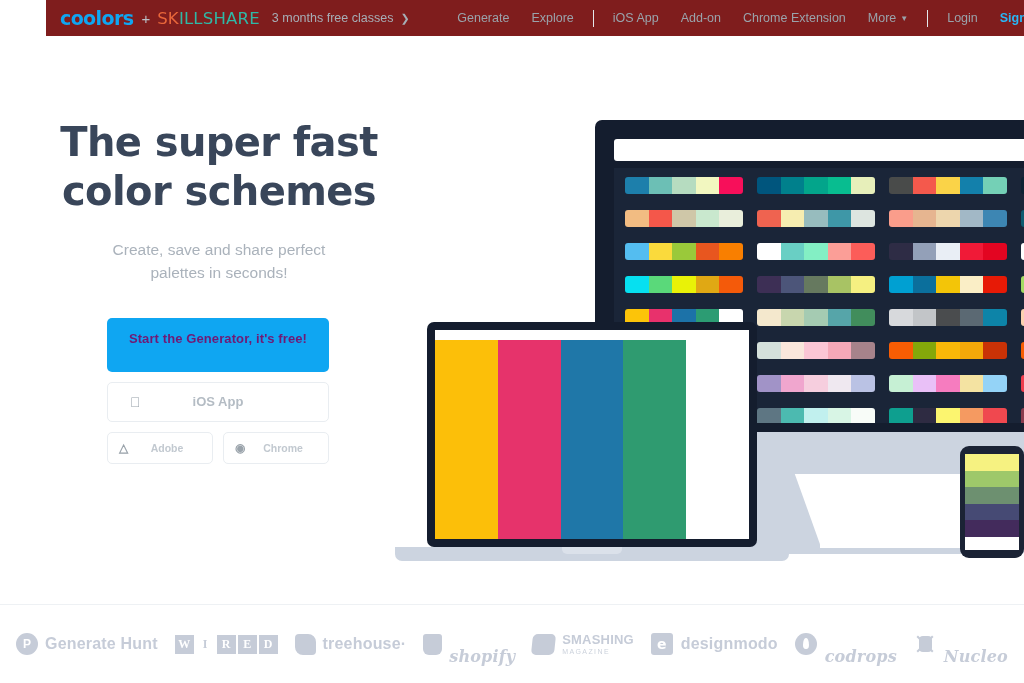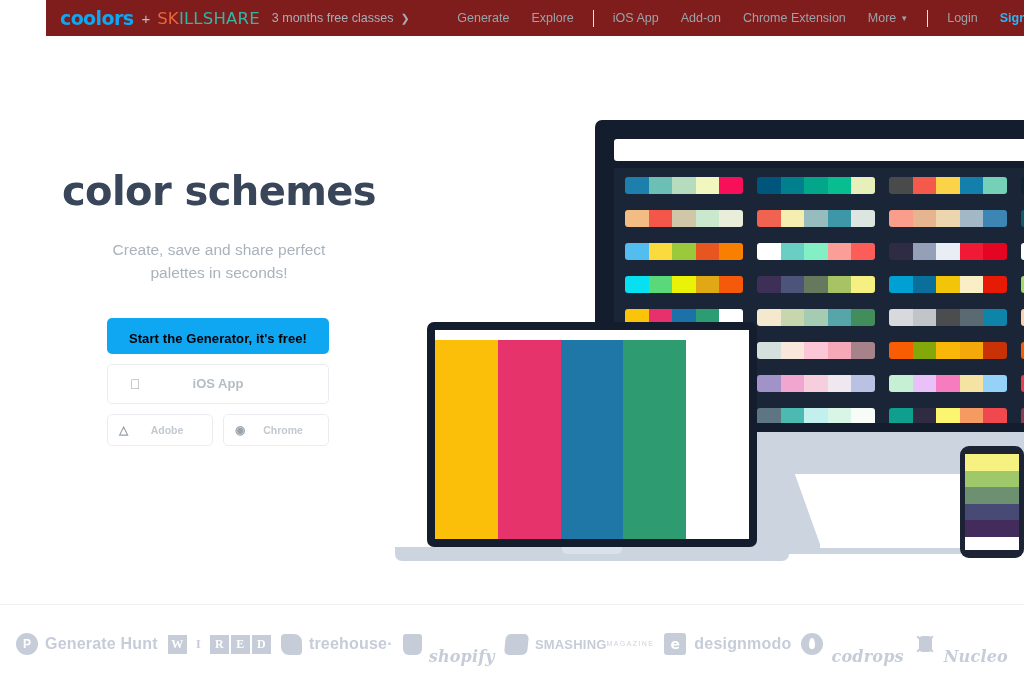--- a/index.html
+++ b/index.html
@@ -43,22 +43,22 @@
     color:#39465a; font-size: 40px; line-height: 49px; font-weight: 700;
     letter-spacing: -0.6px; font-family: "DejaVu Sans", sans-serif;
     padding: 0 40px;
   }
   .hero-sub {
     margin-top: 22px; color:#aab2bb; font-size:15.5px; line-height: 23px;
     padding: 0 70px;
   }
   .cta-wrap { margin-top: 34px; width: 222px; margin-left: 107px; }
   .btn-primary {
-    display:block; width:222px; height:36px; line-height:41px;
-    background:#0fa6f2; color:#000000; border-radius:5px;
+    display:block; width:222px; height:54px; line-height:41px;
+    background:#0fa6f2; color:#701a75; border-radius:5px;
     font-size:13px; font-weight:700; text-align:center; letter-spacing:.1px;
   }
   .btn-ghost {
     position:relative; display:block; width:222px; height:40px;
     margin-top:10px; border:1px solid #e9edf1; border-radius:5px;
     background:#fff; color:#b4bcc4; font-size:13px; font-weight:600;
     line-height:38px; text-align:center;
   }
   .btn-ghost .bico { position:absolute; left:22px; top:0; line-height:38px; color:#9aa3ab; font-size:14px; }
   .btn-row { display:flex; gap:10px; margin-top:10px; }
@@ -132,21 +132,21 @@
   .cd-mark { width:22px; height:22px; border-radius:50%; background:#c6ccd8; margin-right:8px;
              position:relative; }
   .cd-mark::after { content:""; position:absolute; left:8px; top:5px; width:6px; height:11px;
                     background:#fff; border-radius:50% 50% 50% 50% / 70% 70% 40% 40%; }
   .nu-mark { width:22px; height:22px; margin-right:8px; position:relative; }
   .nu-mark i { position:absolute; left:0; top:10px; width:22px; height:2px; background:#c6ccd8; }
   .nu-mark i:nth-child(1){ transform: rotate(45deg); }
   .nu-mark i:nth-child(2){ transform: rotate(-45deg); }
   .nu-mark i:nth-child(3){ left:5px; top:3px; width:13px; height:16px; background:#c6ccd8;
                            border-radius:4px; transform:none; }
-  .smash-stack { display:flex; flex-direction:row; line-height:1; }
+  .smash-stack { display:flex; flex-direction:column; line-height:1; }
   .smash-stack .s-big { font-size:13px; font-weight:700; letter-spacing:.2px; color:#c6ccd8; }
   .smash-stack .s-small { font-size:7px; letter-spacing:1.4px; color:#ccd2dc; margin-top:2px; }
   .serif-it { font-family:"DejaVu Serif", serif; font-style:italic; font-weight:700;margin-top:24px; }
 </style>
 </head>
 <body>
 
 <div class="page">
 
   <div class="nav">
@@ -167,21 +167,21 @@
       <a class="nav-link">Chrome Extension</a>
       <a class="nav-link"><span>More</span><span class="caret">▼</span></a>
       <span class="nav-sep"></span>
       <a class="nav-link">Login</a>
       <a class="nav-signup">Sign Up</a>
     </div>
   </div>
 
   <div class="hero-left">
     <h1 class="hero-h1">
-      <br>
+      <span>The super fast</span><br>
       <span>color schemes</span><br>
     </h1>
     <p class="hero-sub">
       <span>Create, save and share perfect</span><br>
       <span>palettes in seconds!</span>
     </p>
 
     <div class="cta-wrap">
       <a class="btn-primary">Start the Generator, it's free!</a>
 

